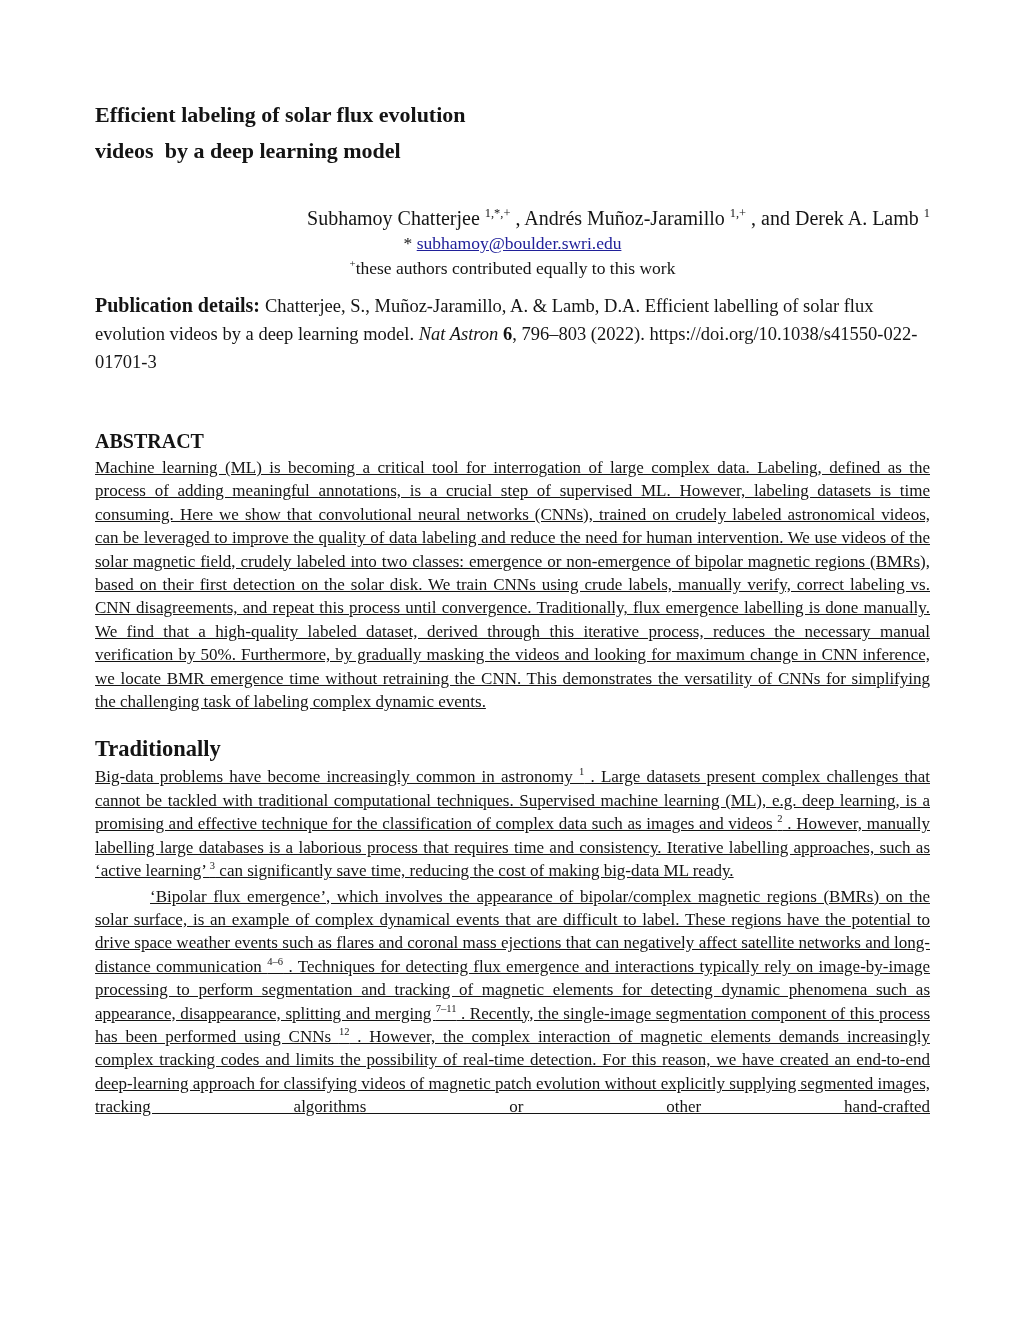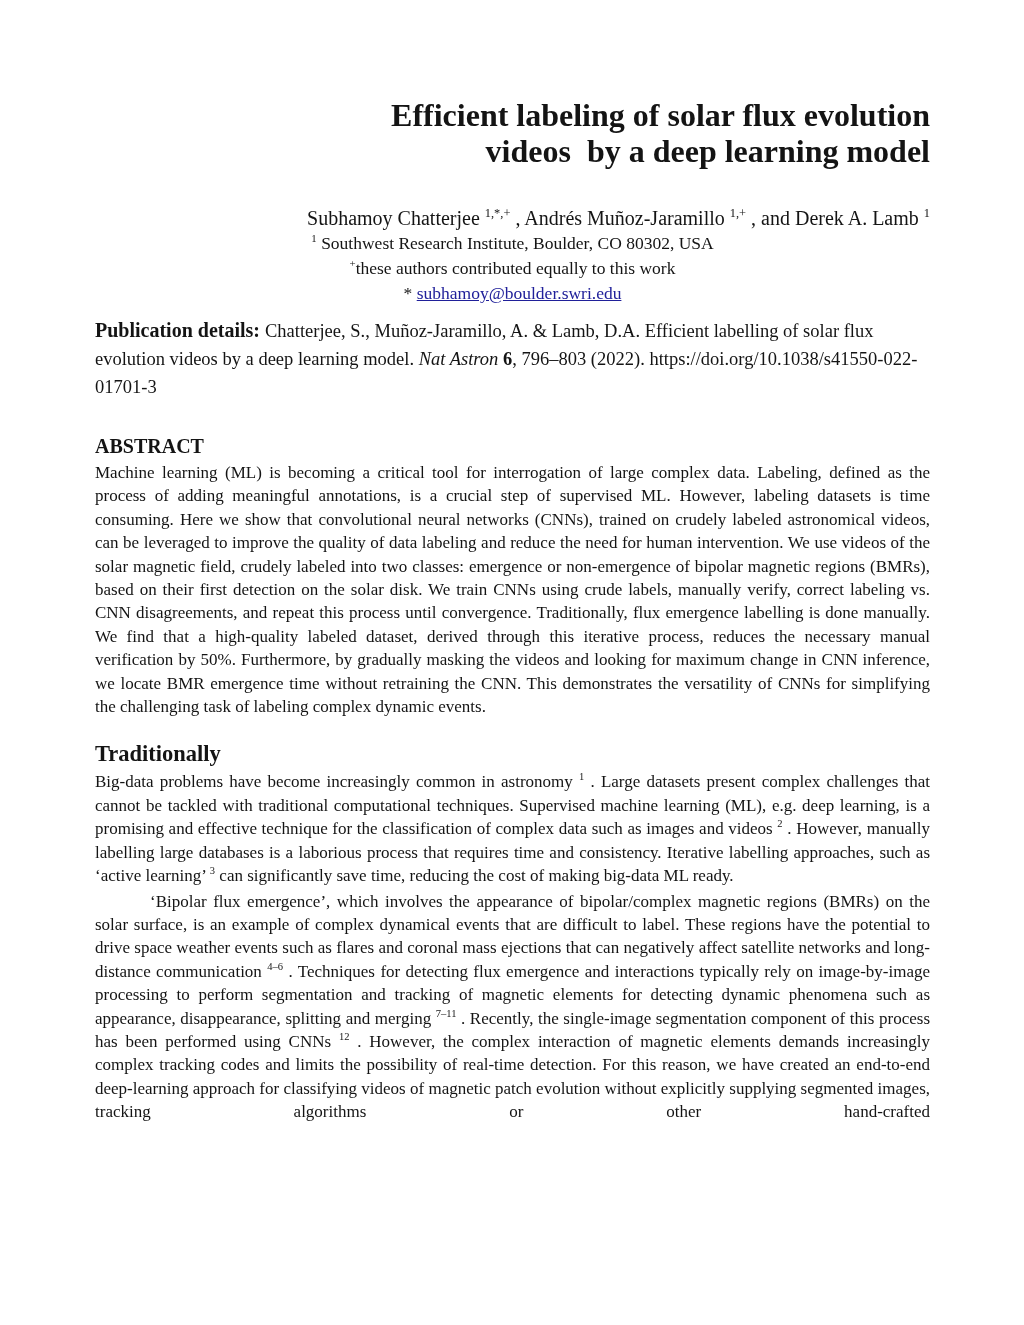--- a/index.html
+++ b/index.html
@@ -10,24 +10,24 @@
     margin: 0 auto;
     background: #ffffff;
     box-sizing: border-box;
     padding: 97px 94px 0 95px;
     font-family: "Liberation Serif", "DejaVu Serif", serif;
     color: #141414;
     overflow: hidden;
   }
   .title {
     margin: 0;
-    font-size: 32px;
+    font-size: 22px;
     line-height: 36px;
     font-weight: bold;
-    text-align: right;
+    text-align: left;
     white-space: pre-wrap;
   }
   .authors {
     margin-top: 36px;
     font-size: 20px;
     line-height: 26px;
     text-align: right;
   }
   .center-line {
     font-size: 17.5px;
@@ -51,52 +51,52 @@
     text-align: left;
   }
   .pubdetails b.publabel {
     font-size: 20px;
   }
   .section-heading {
     margin: 0;
     font-weight: bold;
   }
   .abstract-heading {
-    margin-top: 32px;
+    margin-top: 52px;
     font-size: 20px;
     line-height: 26px;
   }
   .intro-heading {
     margin-top: 22px;
     font-size: 22.5px;
     line-height: 28px;
   }
   .body-par {
     margin: 2px 0 0 0;
     font-size: 17px;
     line-height: 23.4px;
     text-align: justify;
+    text-decoration: underline;
   }
   .indent { text-indent: 55px; }
   .justify-last { text-align-last: justify; }
 </style>
 </head>
 <body>
 
 <div class="page">
 
   <h1 class="title"><span>Efficient labeling of solar flux evolution</span><br><span>videos  by a deep learning model</span></h1>
 
   <div class="authors">Subhamoy Chatterjee <sup>1,*,+</sup> , Andrés Muñoz-Jaramillo <sup>1,+</sup> , and Derek A. Lamb <sup>1</sup></div>
 
-  <div class="center-line"><sup>1</sup> Southwest Research Institute, Boulder, CO 80302, USA</div>
+
+  <div class="center-line">* <a class="email-link" href="#">subhamoy@boulder.swri.edu</a></div>
 
   <div class="center-line"><sup>+</sup>these authors contributed equally to this work</div>
-
-  <div class="center-line">* <a class="email-link" href="#">subhamoy@boulder.swri.edu</a></div>
 
   <p class="pubdetails"><b class="publabel">Publication details: </b>Chatterjee, S., Muñoz-Jaramillo, A. &amp; Lamb, D.A. Efficient labelling of solar flux evolution videos by a deep learning model. <i>Nat Astron</i> <b>6</b>, 796–803 (2022). https://doi.org/10.1038/s41550-022-01701-3</p>
 
   <h2 class="section-heading abstract-heading">ABSTRACT</h2>
   <p class="body-par">Machine learning (ML) is becoming a critical tool for interrogation of large complex data. Labeling, defined as the process of adding meaningful annotations, is a crucial step of supervised ML. However, labeling datasets is time consuming. Here we show that convolutional neural networks (CNNs), trained on crudely labeled astronomical videos, can be leveraged to improve the quality of data labeling and reduce the need for human intervention. We use videos of the solar magnetic field, crudely labeled into two classes: emergence or non-emergence of bipolar magnetic regions (BMRs), based on their first detection on the solar disk. We train CNNs using crude labels, manually verify, correct labeling vs. CNN disagreements, and repeat this process until convergence. Traditionally, flux emergence labelling is done manually. We find that a high-quality labeled dataset, derived through this iterative process, reduces the necessary manual verification by 50%.  Furthermore, by gradually masking the videos and looking for maximum change in CNN inference, we locate BMR emergence time without retraining the CNN. This demonstrates the versatility of CNNs for simplifying the challenging task of labeling complex dynamic events.</p>
 
   <h2 class="section-heading intro-heading">Traditionally</h2>
   <p class="body-par">Big-data problems have become increasingly common in astronomy <sup>1</sup> . Large datasets present complex challenges that cannot be tackled with traditional computational techniques. Supervised machine learning (ML), e.g. deep learning, is a promising and effective technique for the classification of complex data such as images and videos <sup>2</sup> . However, manually labelling large databases is a laborious process that requires time and consistency. Iterative labelling approaches, such as ‘active learning’ <sup>3</sup> can significantly save time, reducing the cost of making big-data ML ready.</p>
   <p class="body-par indent justify-last">‘Bipolar flux emergence’, which involves the appearance of bipolar/complex magnetic regions (BMRs) on the solar surface, is an example of complex dynamical events that are difficult to label. These regions have the potential to drive space weather events such as flares and coronal mass ejections that can negatively affect satellite networks and long-distance communication <sup>4–6</sup> . Techniques for detecting flux emergence and interactions typically rely on image-by-image processing to perform segmentation and tracking of magnetic elements for detecting dynamic phenomena such as appearance, disappearance, splitting and merging <sup>7–11</sup> . Recently, the single-image segmentation component of this process has been performed using CNNs <sup>12</sup> . However, the complex interaction of magnetic elements demands increasingly complex tracking codes and limits the possibility of real-time detection. For this reason, we have created an end-to-end deep-learning approach for classifying videos of magnetic patch evolution without explicitly supplying segmented images, tracking algorithms or other hand-crafted</p>
 

